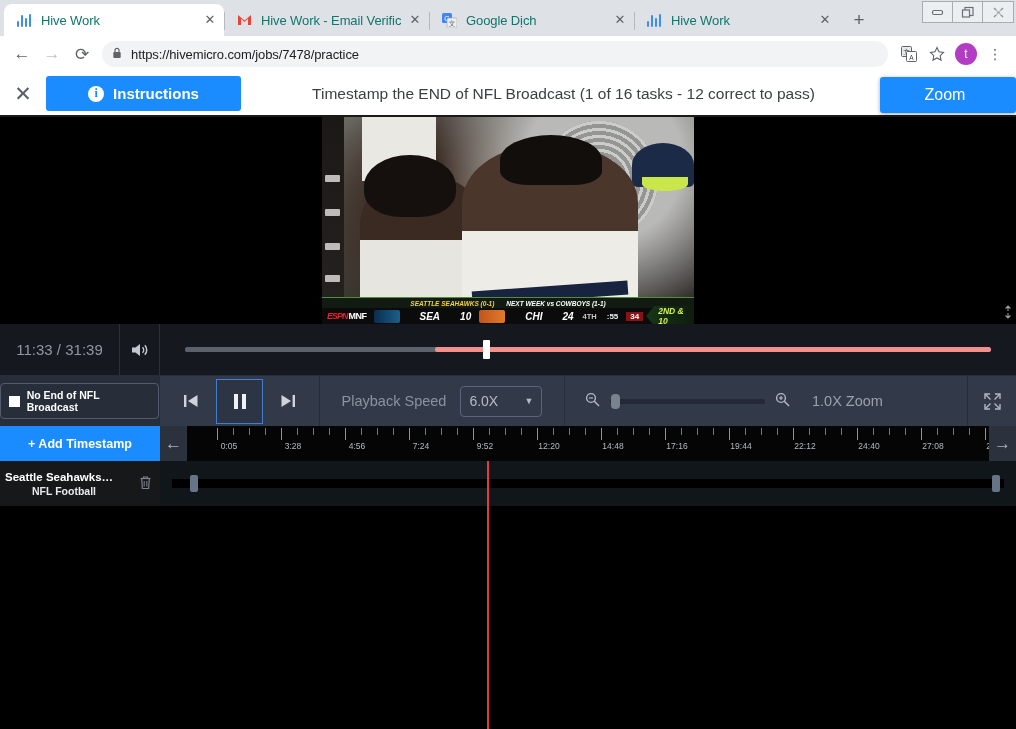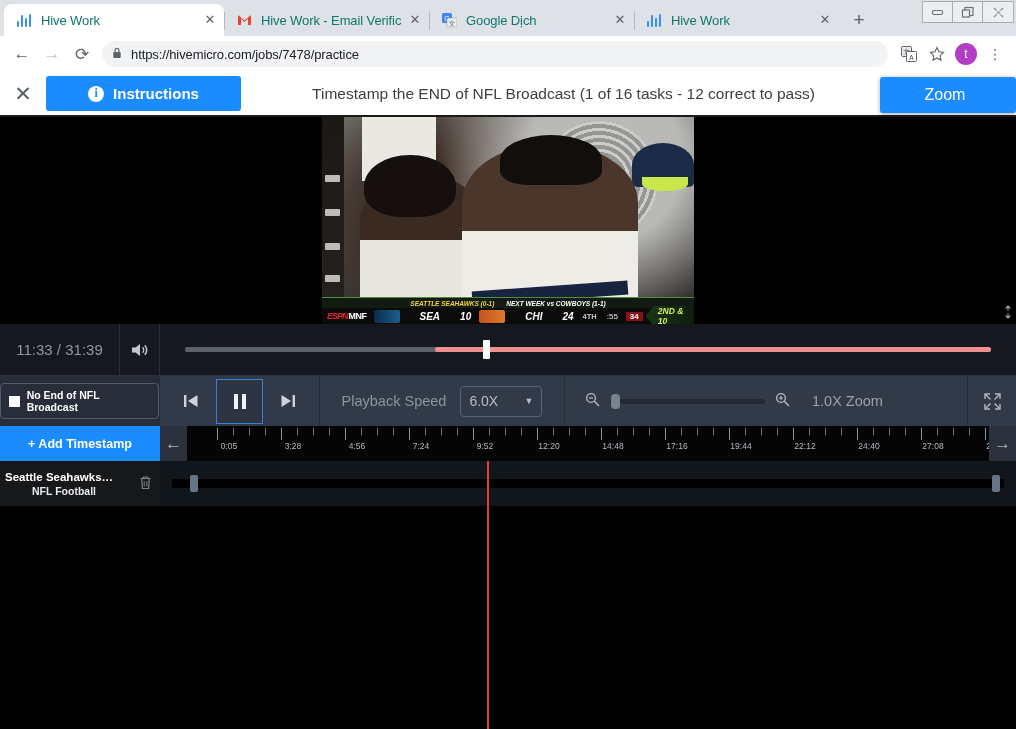--- a/index.html
+++ b/index.html
@@ -209,21 +209,21 @@
     display: flex; align-items: center; padding: 0 3px 0 5px; gap: 1px;
   }
   .espn-red { color: #e3242b; font-size: 9px; font-weight: bold; font-style: italic; letter-spacing: -1px; }
   .espn-white { color: #fff; font-size: 9px; font-weight: bold; letter-spacing: -0.5px; }
   .team-block { display: flex; align-items: center; gap: 20px; padding: 0 4px; }
   .logo-sea { width: 26px; height: 13px; background: linear-gradient(90deg,#0b2d4f,#1b5f8a); border-radius: 2px; }
   .logo-chi { width: 26px; height: 13px; background: linear-gradient(90deg,#c3531c,#e07b2a); border-radius: 2px; }
   .team-abbr { color: #fff; font-size: 10px; font-weight: bold; font-style: italic; }
   .team-score { color: #fff; font-size: 10px; font-weight: bold; font-style: italic; }
   .qtr { color: #c6c9cc; font-size: 7.5px; font-weight: bold; padding: 0 5px; display:flex; align-items:center;}
-  .clock { color: #e9ecef; font-size: 8px; font-weight: normal; padding: 0 5px; display:flex; align-items:center;}
+  .clock { color: #e9ecef; font-size: 8px; font-weight: bold; padding: 0 5px; display:flex; align-items:center;}
   .redbox { background: #8a1216; color: #fff; font-size: 8px; font-weight: bold;
             padding: 0 4px; display: flex; align-items: center; margin: 2px 3px; }
   .downdist {
     flex: 1 1 auto; background: linear-gradient(90deg,#173716,#0d1d0c);
     color: #d7f05a; font-size: 8.5px; font-weight: bold; font-style: italic;
     display: flex; align-items: center; padding-left: 12px;
     clip-path: polygon(8px 0, 100% 0, 100% 100%, 8px 100%, 0 50%);
   }
 
   .stage-plus {

